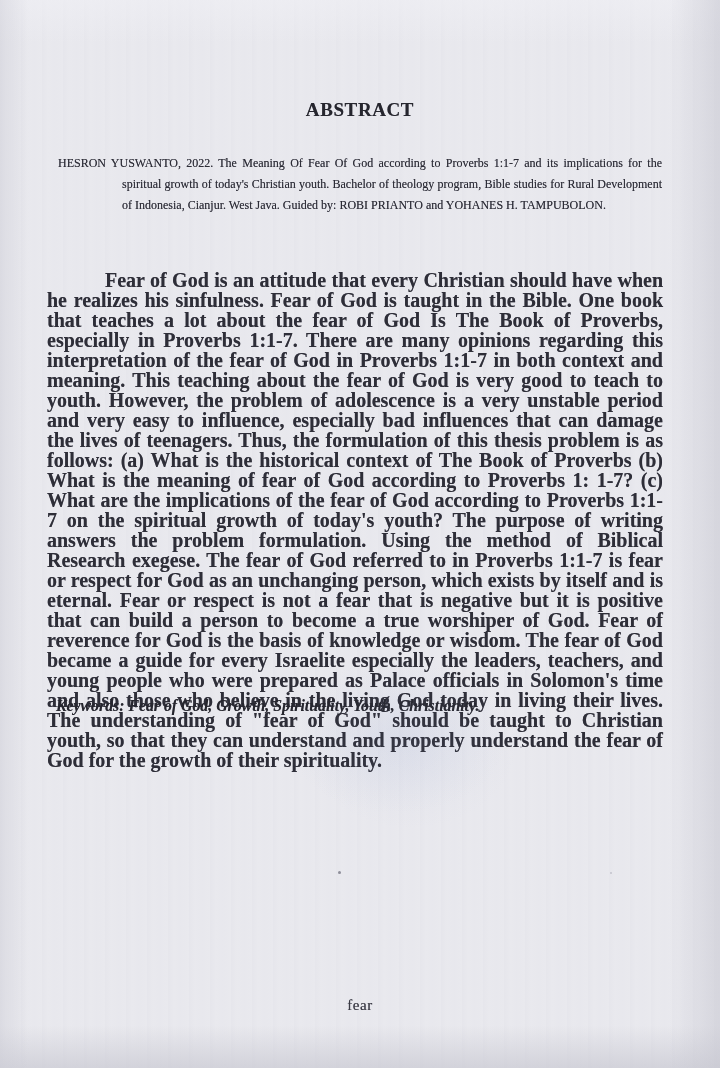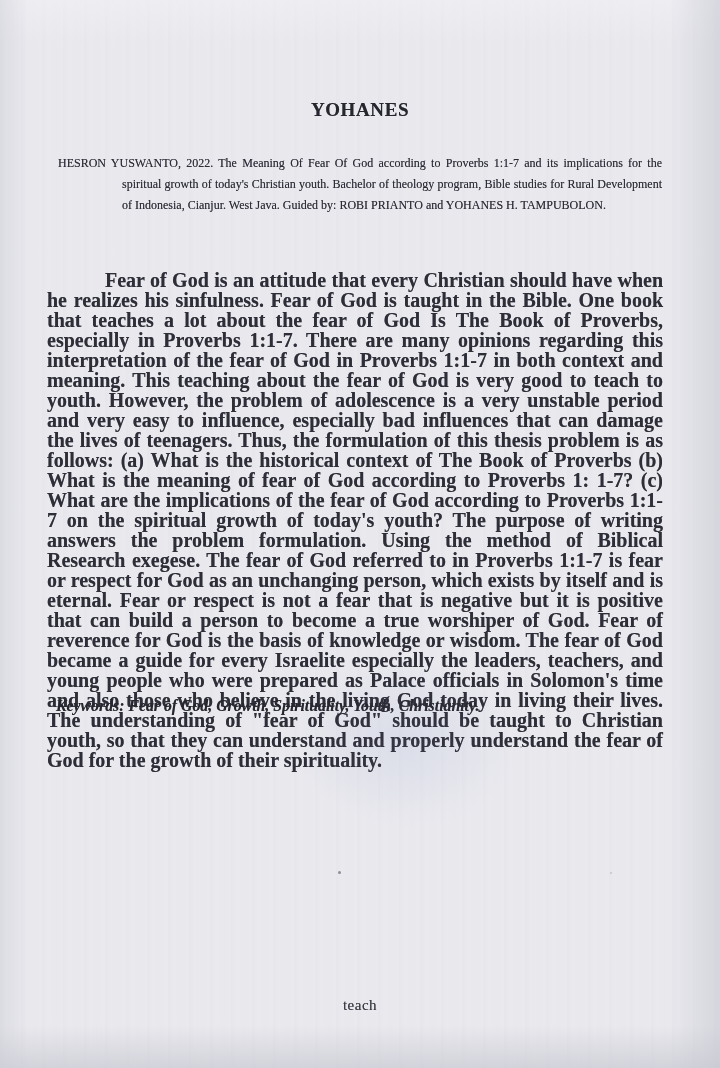--- a/index.html
+++ b/index.html
@@ -104,31 +104,31 @@
     border-radius: 50%;
     background: radial-gradient(ellipse at center, rgba(140,160,210,0.07), rgba(140,160,210,0.0) 70%);
     pointer-events: none;
   }
 </style>
 </head>
 <body>
 
 <div class="page">
 
-  <h1 class="title scan-soft">YOHANES</h1>
+  <h1 class="title scan-soft">ABSTRACT</h1>
 
   <p class="citation scan-soft">HESRON YUSWANTO, 2022. The Meaning Of Fear Of God according to Proverbs 1:1-7 and its implications for the spiritual growth of today's Christian youth. Bachelor of theology program, Bible studies for Rural Development of Indonesia, Cianjur. West Java. Guided by: ROBI PRIANTO and YOHANES H. TAMPUBOLON.</p>
 
   <p class="abstract scan-soft">Fear of God is an attitude that every Christian should have when he realizes his sinfulness. Fear of God is taught in the Bible. One book that teaches a lot about the fear of God Is The Book of Proverbs, especially in Proverbs 1:1-7. There are many opinions regarding this interpretation of the fear of God in Proverbs 1:1-7 in both context and meaning. This teaching about the fear of God is very good to teach to youth. However, the problem of adolescence is a very unstable period and very easy to influence, especially bad influences that can damage the lives of teenagers. Thus, the formulation of this thesis problem is as follows: (a) What is the historical context of The Book of Proverbs (b) What is the meaning of fear of God according to Proverbs 1: 1-7? (c) What are the implications of the fear of God according to Proverbs 1:1-7 on the spiritual growth of today's youth? The purpose of writing answers the problem formulation. Using the method of Biblical Research exegese. The fear of God referred to in Proverbs 1:1-7 is fear or respect for God as an unchanging person, which exists by itself and is eternal. Fear or respect is not a fear that is negative but it is positive that can build a person to become a true worshiper of God. Fear of reverence for God is the basis of knowledge or wisdom. The fear of God became a guide for every Israelite especially the leaders, teachers, and young people who were prepared as Palace officials in Solomon's time and also those who believe in the living God today in living their lives. The understanding of "fear of God" should be taught to Christian youth, so that they can understand and properly understand the fear of God for the growth of their spirituality.</p>
 
   <p class="keywords scan-soft">Keywords: Fear of God, Growth, Spirituality, Youth, Christianity.</p>
 
   <div class="watermark"></div>
 
   <span class="speck s1"></span>
   <span class="speck s2"></span>
   <span class="speck s3"></span>
   <span class="speck s4"></span>
   <span class="speck s5"></span>
 
-  <div class="pagenum scan-soft">teach</div>
+  <div class="pagenum scan-soft">fear</div>
 
 </div>
 
 </body></html>

